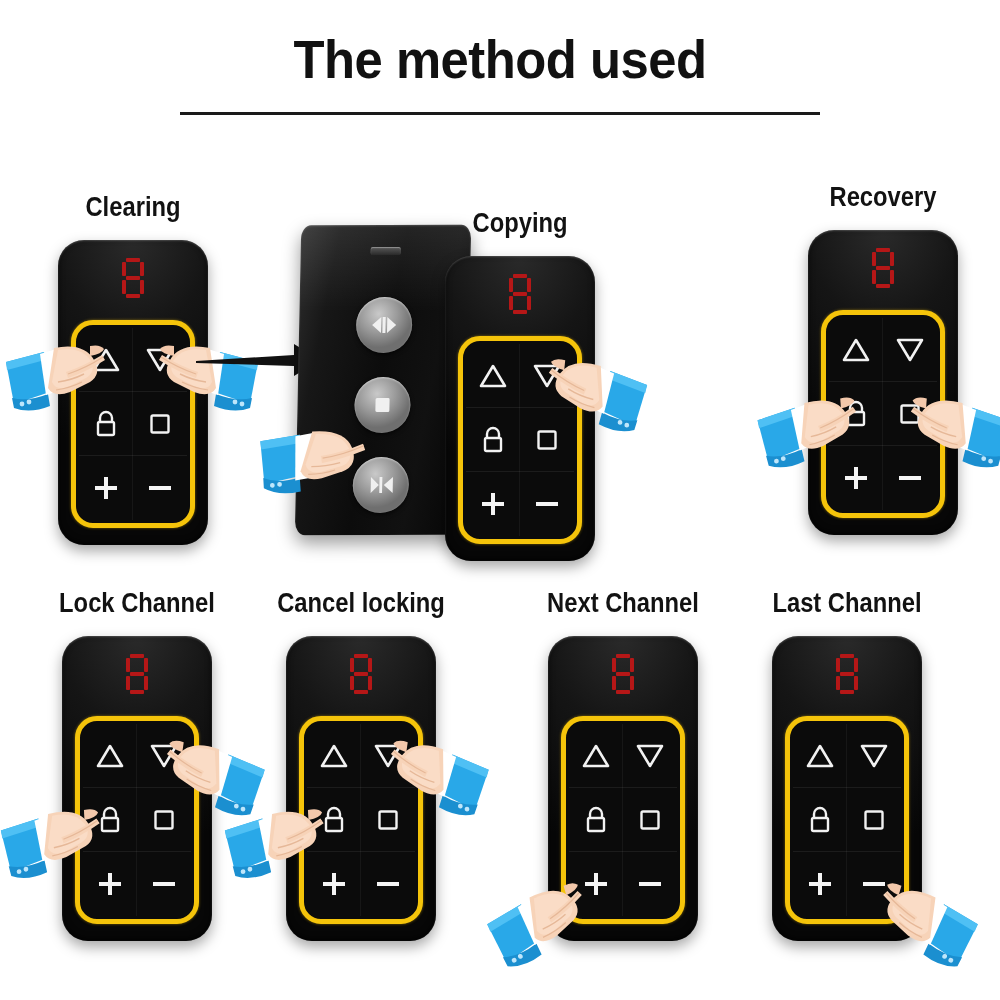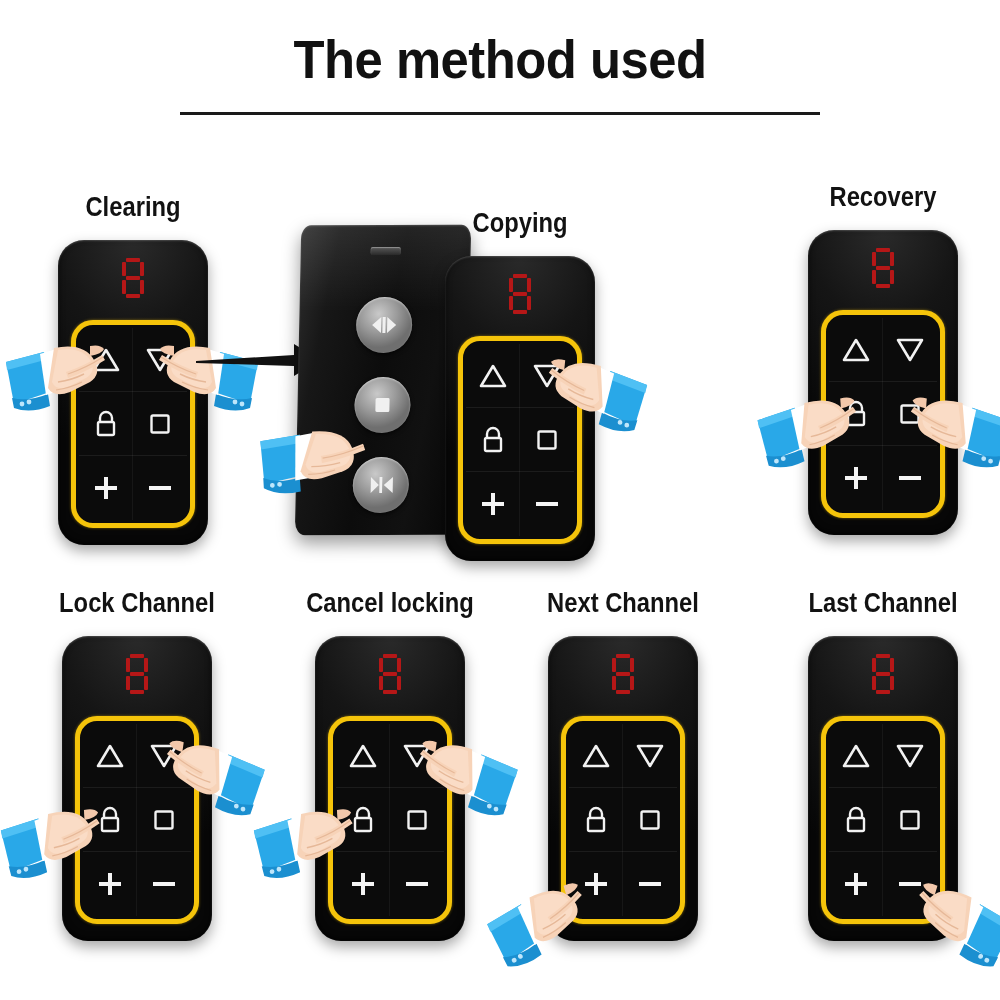--- a/index.html
+++ b/index.html
@@ -606,21 +606,21 @@
         <path d="M92 24 Q104 22 106 17 Q102 12 92 14 Z" fill="#f3c8ab"></path>
         <path d="M68 40 Q86 34 104 23 L107 28 Q88 40 70 46 Z" fill="#f7d3b8"></path>
         <path d="M70 42 Q88 36 105 25" fill="none" stroke="#e6b898" stroke-width="1.2"></path>
         <path d="M60 50 Q74 48 86 42" fill="none" stroke="#e6b898" stroke-width="1.4"></path>
         <path d="M58 58 Q72 56 84 50" fill="none" stroke="#e6b898" stroke-width="1.2"></path>
       </g>
     </svg>
   </div>
 </div>
 
-<div class="card" style="left:280px;top:588px;width:220px;height:360px;">
+<div class="card" style="left:251px;top:588px;width:220px;height:360px;">
 
   <div class="card-label">Cancel locking</div>
 
   <div class="remote" style="left:35px;top:48px;">
     <div class="seg-display">
       <div class="seg8">
         <i class="sa"></i>
           <i class="sb"></i>
           <i class="sc"></i>
         <i class="sd"></i>
@@ -798,21 +798,21 @@
         <path d="M88 30 Q100 28 102 23 Q98 18 88 20 Z" fill="#f3c8ab"></path>
         <path d="M64 46 Q82 40 100 29 L103 34 Q84 46 66 52 Z" fill="#f7d3b8"></path>
         <path d="M66 48 Q84 42 101 31" fill="none" stroke="#e6b898" stroke-width="1.2"></path>
         <path d="M56 56 Q70 54 82 48" fill="none" stroke="#e6b898" stroke-width="1.4"></path>
         <path d="M54 64 Q68 62 80 56" fill="none" stroke="#e6b898" stroke-width="1.2"></path>
       </g>
     </svg>
   </div>
 </div>
 
-<div class="card" style="left:773px;top:588px;width:220px;height:360px;">
+<div class="card" style="left:737px;top:588px;width:220px;height:360px;">
 
   <div class="card-label">Last Channel</div>
 
   <div class="remote" style="left:35px;top:48px;">
     <div class="seg-display">
       <div class="seg8">
         <i class="sa"></i>
           <i class="sb"></i>
           <i class="sc"></i>
         <i class="sd"></i>

